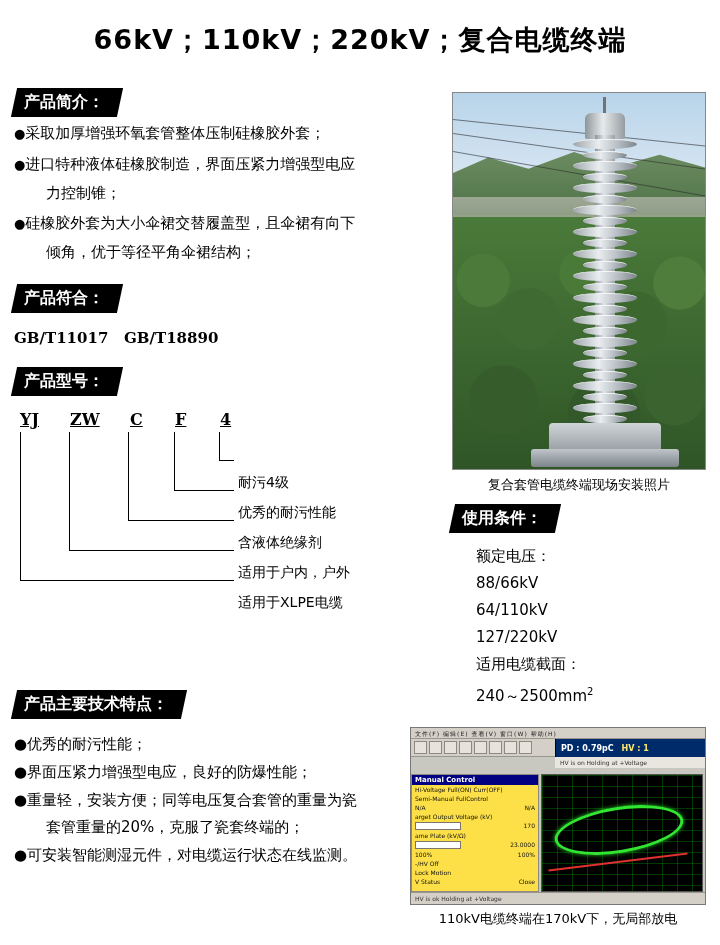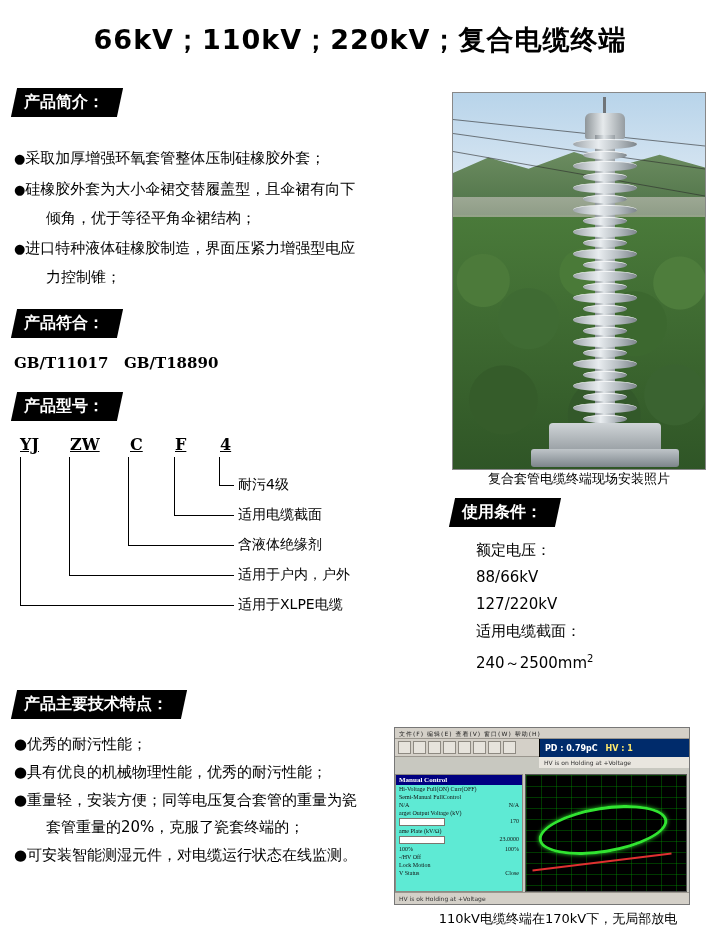--- a/index.html
+++ b/index.html
@@ -36,21 +36,21 @@
     font-family: "DejaVu Sans", sans-serif;
   }
   .sec-head span { display: inline-block; transform: skewX(12deg); }
 
   
   .left {
     position: absolute;
     left: 14px; top: 88px;
     width: 430px;
   }
-  .bullets { margin-top: 27px; }
+  .bullets { margin-top: 2px; }
   .bullet {
     font-size: 15px;
     line-height: 28px;
     padding-left: 16px;
     text-indent: -16px;
     margin-bottom: 2px;
     font-family: "DejaVu Sans", sans-serif;
   }
   .bullet .dot { font-size: 13px; }
   .bullet .cont { display: block; text-indent: 0; padding-left: 16px; }
@@ -74,20 +74,21 @@
   }
   .code-row span { position: absolute; top: 0; text-decoration: underline; }
   .leader { position: absolute; background: #000; }
   .vline { width: 1px; }
   .hline { height: 1px; }
   .lbl {
     position: absolute;
     font-size: 14px;
     font-family: "DejaVu Sans", sans-serif;
     white-space: nowrap;
+    margin-top: 23px;
   }
 
   
   .features { position: absolute; left: 14px; top: 690px; width: 410px; }
   .feat {
     font-size: 15px;
     line-height: 27px;
     padding-left: 16px;
     text-indent: -16px;
     margin-bottom: 1px;
@@ -144,36 +145,37 @@
   .ph-rod { position:absolute; left:150px; top:4px; width:3px; height:20px; background:#6f7478; }
   .ph-base { position:absolute; left:96px; top:330px; width:112px; height:34px;
              background: linear-gradient(#cfd4d7,#8d9499);
              border-radius: 4px; }
   .ph-base2 { position:absolute; left:78px; top:356px; width:148px; height:18px;
               background: linear-gradient(#bfc5c9,#7d858b); border-radius: 3px; }
 
   .cap {
     text-align: center;
     font-size: 13px;
+    margin-top: 6px;
     font-family: "DejaVu Sans", sans-serif;
   }
 
   .cond { margin-top: 10px; }
   .cond-list {
     margin-top: 10px;
     margin-left: 24px;
     font-size: 15px;
     line-height: 27px;
     font-family: "DejaVu Sans", sans-serif;
   }
   .cond-list sup { font-size: 10px; }
 
   
   .shot {
-    position: absolute; left: 394px; top: 727px;
+    position: absolute; left: 410px; top: 727px;
     width: 296px; height: 178px;
     border: 1px solid #777;
     background: #c8c8c0;
     font-family: "DejaVu Sans", sans-serif;
     overflow: hidden;
   }
   .shot-menubar {
     height: 11px; background:#d4d0c8; border-bottom:1px solid #9a968e;
     font-size: 6px; color:#222; padding-left:4px; line-height:11px; letter-spacing:1px;
   }
@@ -187,21 +189,21 @@
     background:#002b6b; color:#fff; font-size:8px; font-weight:bold;
     display:flex; align-items:center; gap:8px; padding-left:5px; border-left:1px solid #000;
   }
   .shot-status .hv { color:#ffe96b; }
   .shot-sub {
     position:absolute; right:0; top:29px; width:150px; height:11px;
     background:#e9e6df; font-size:6px; color:#333; padding-left:5px; line-height:11px;
   }
   .shot-left {
     position:absolute; left:0; top:46px; width:128px; bottom:12px;
-    background:#5eead4; border:1px solid #8e8a82;font-family:Liberation Serif, serif;
+    background:#fde047; border:1px solid #8e8a82;
   }
   .shot-left .ttl {
     background:#000080; color:#fff; font-size:7px; padding:1px 3px; font-weight:bold;
   }
   .shot-left .row {
     font-size:6px; color:#111; padding:1px 3px; display:flex; justify-content:space-between;
   }
   .shot-left .fld { background:#fff; border:1px solid #7a766f; width:46px; height:8px; }
   .shot-right {
     position:absolute; left:130px; top:46px; right:2px; bottom:12px;
@@ -245,26 +247,26 @@
 
     <div class="sec-head">
       <span>产品简介：</span>
     </div>
 
     <div class="bullets">
       <div class="bullet">
         <span class="dot">●</span><span>采取加厚增强环氧套管整体压制硅橡胶外套；</span>
       </div>
       <div class="bullet">
+        <span class="dot">●</span><span>进口特种液体硅橡胶制造，界面压紧力增强型电应</span>
+        <span class="cont">力控制锥；</span>
+      </div>
+      <div class="bullet">
         <span class="dot">●</span><span>硅橡胶外套为大小伞裙交替履盖型，且伞裙有向下</span>
         <span class="cont">倾角，优于等径平角伞裙结构；</span>
-      </div>
-      <div class="bullet">
-        <span class="dot">●</span><span>进口特种液体硅橡胶制造，界面压紧力增强型电应</span>
-        <span class="cont">力控制锥；</span>
       </div>
     </div>
 
     <div style="margin-top:18px;">
       <div class="sec-head">
         <span>产品符合：</span>
       </div>
     </div>
 
     <div class="std">
@@ -295,38 +297,38 @@
       <div class="leader vline" style="left:55px;  top:30px; height:118px;"></div>
       <div class="leader vline" style="left:6px;   top:30px; height:148px;"></div>
 
       <div class="leader hline" style="left:205px; top:58px;  width:15px;"></div>
       <div class="leader hline" style="left:160px; top:88px;  width:60px;"></div>
       <div class="leader hline" style="left:114px; top:118px; width:106px;"></div>
       <div class="leader hline" style="left:55px;  top:148px; width:165px;"></div>
       <div class="leader hline" style="left:6px;   top:178px; width:214px;"></div>
 
       <div class="lbl" style="left:224px; top:49px;">耐污4级</div>
-      <div class="lbl" style="left:224px; top:79px;">适用电缆截面</div>
+      <div class="lbl" style="left:224px; top:79px;">优秀的耐污性能</div>
       <div class="lbl" style="left:224px; top:109px;">含液体绝缘剂</div>
       <div class="lbl" style="left:224px; top:139px;">适用于户内，户外</div>
       <div class="lbl" style="left:224px; top:169px;">适用于XLPE电缆</div>
     </div>
   </div>
 
   <div class="features">
     <div class="sec-head">
       <span>产品主要技术特点：</span>
     </div>
 
     <div style="margin-top:12px;">
       <div class="feat">
         <span class="dot">●</span><span>优秀的耐污性能；</span>
       </div>
       <div class="feat">
-        <span class="dot">●</span><span>具有优良的机械物理性能，优秀的耐污性能；</span>
+        <span class="dot">●</span><span>界面压紧力增强型电应，良好的防爆性能；</span>
       </div>
       <div class="feat">
         <span class="dot">●</span><span>重量轻，安装方便；同等电压复合套管的重量为瓷</span>
         <span class="cont">套管重量的20%，克服了瓷套终端的；</span>
       </div>
       <div class="feat">
         <span class="dot">●</span><span>可安装智能测湿元件，对电缆运行状态在线监测。</span>
       </div>
     </div>
   </div>
@@ -380,20 +382,21 @@
 
     <div class="cap">复合套管电缆终端现场安装照片</div>
 
     <div class="cond">
       <div class="sec-head">
         <span>使用条件：</span>
       </div>
       <div class="cond-list">
         <div>额定电压：</div>
         <div>88/66kV</div>
+        <div>64/110kV</div>
         <div>127/220kV</div>
         <div>适用电缆截面：</div>
         <div>
           <span>240～2500mm</span><sup>2</sup>
         </div>
       </div>
     </div>
   </div>
 
   <div class="shot">

